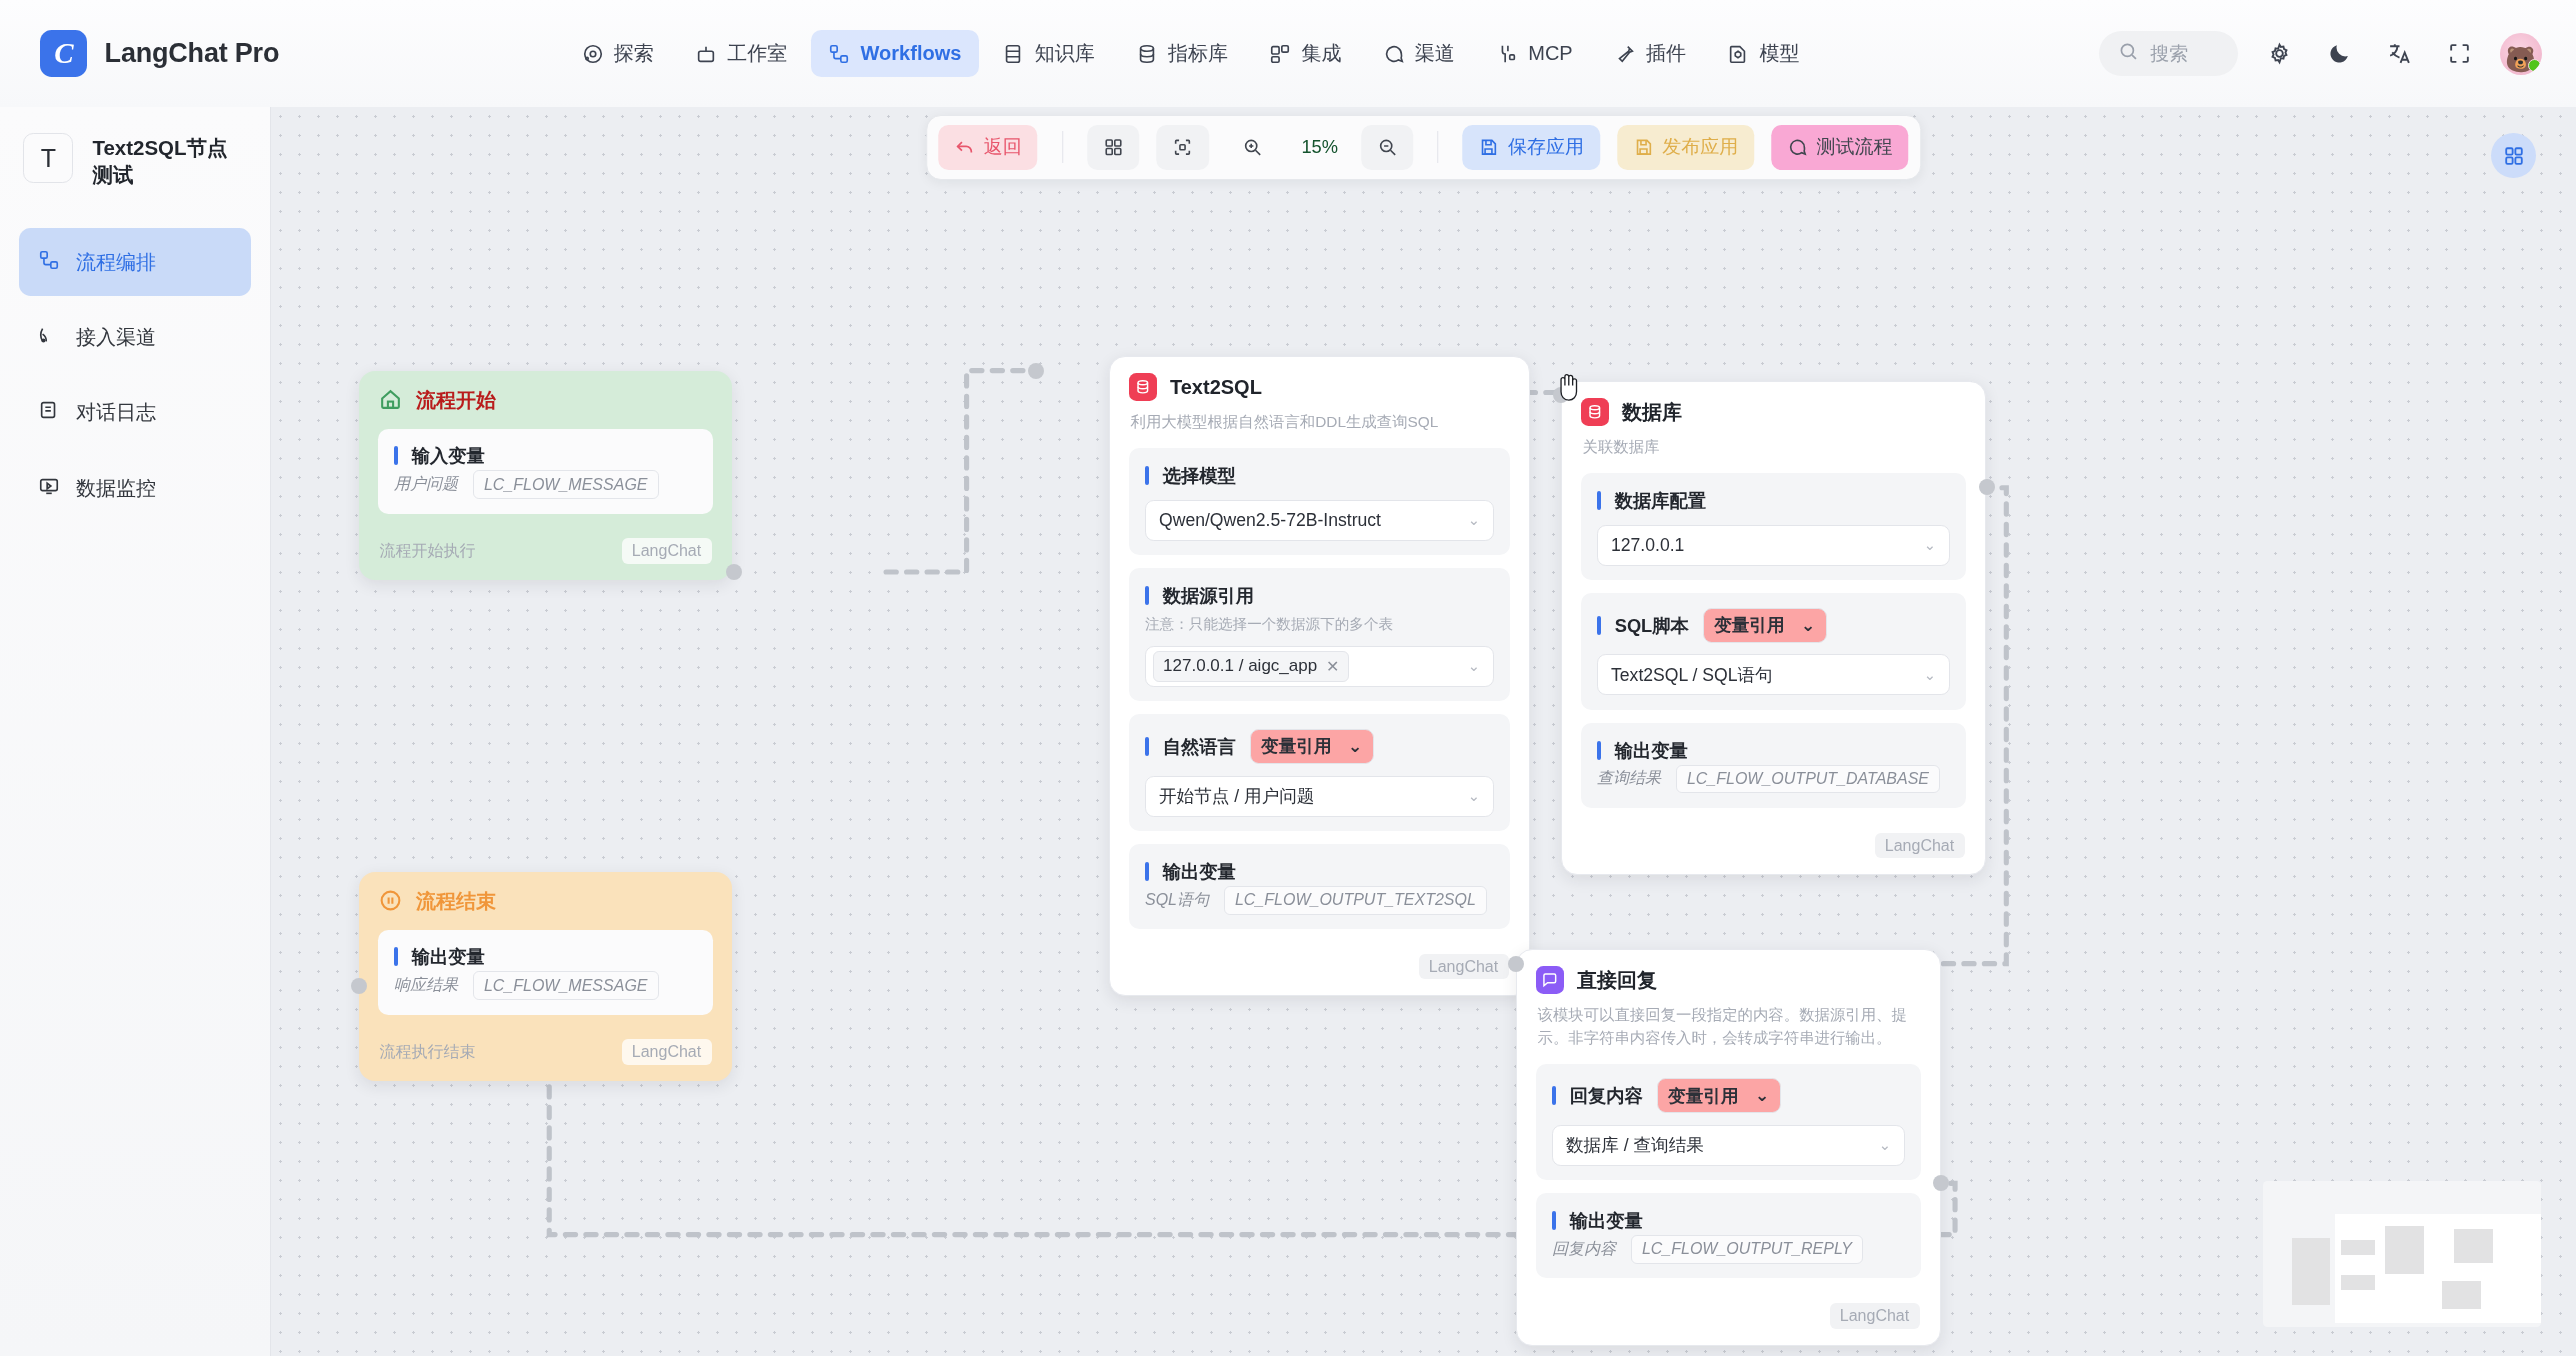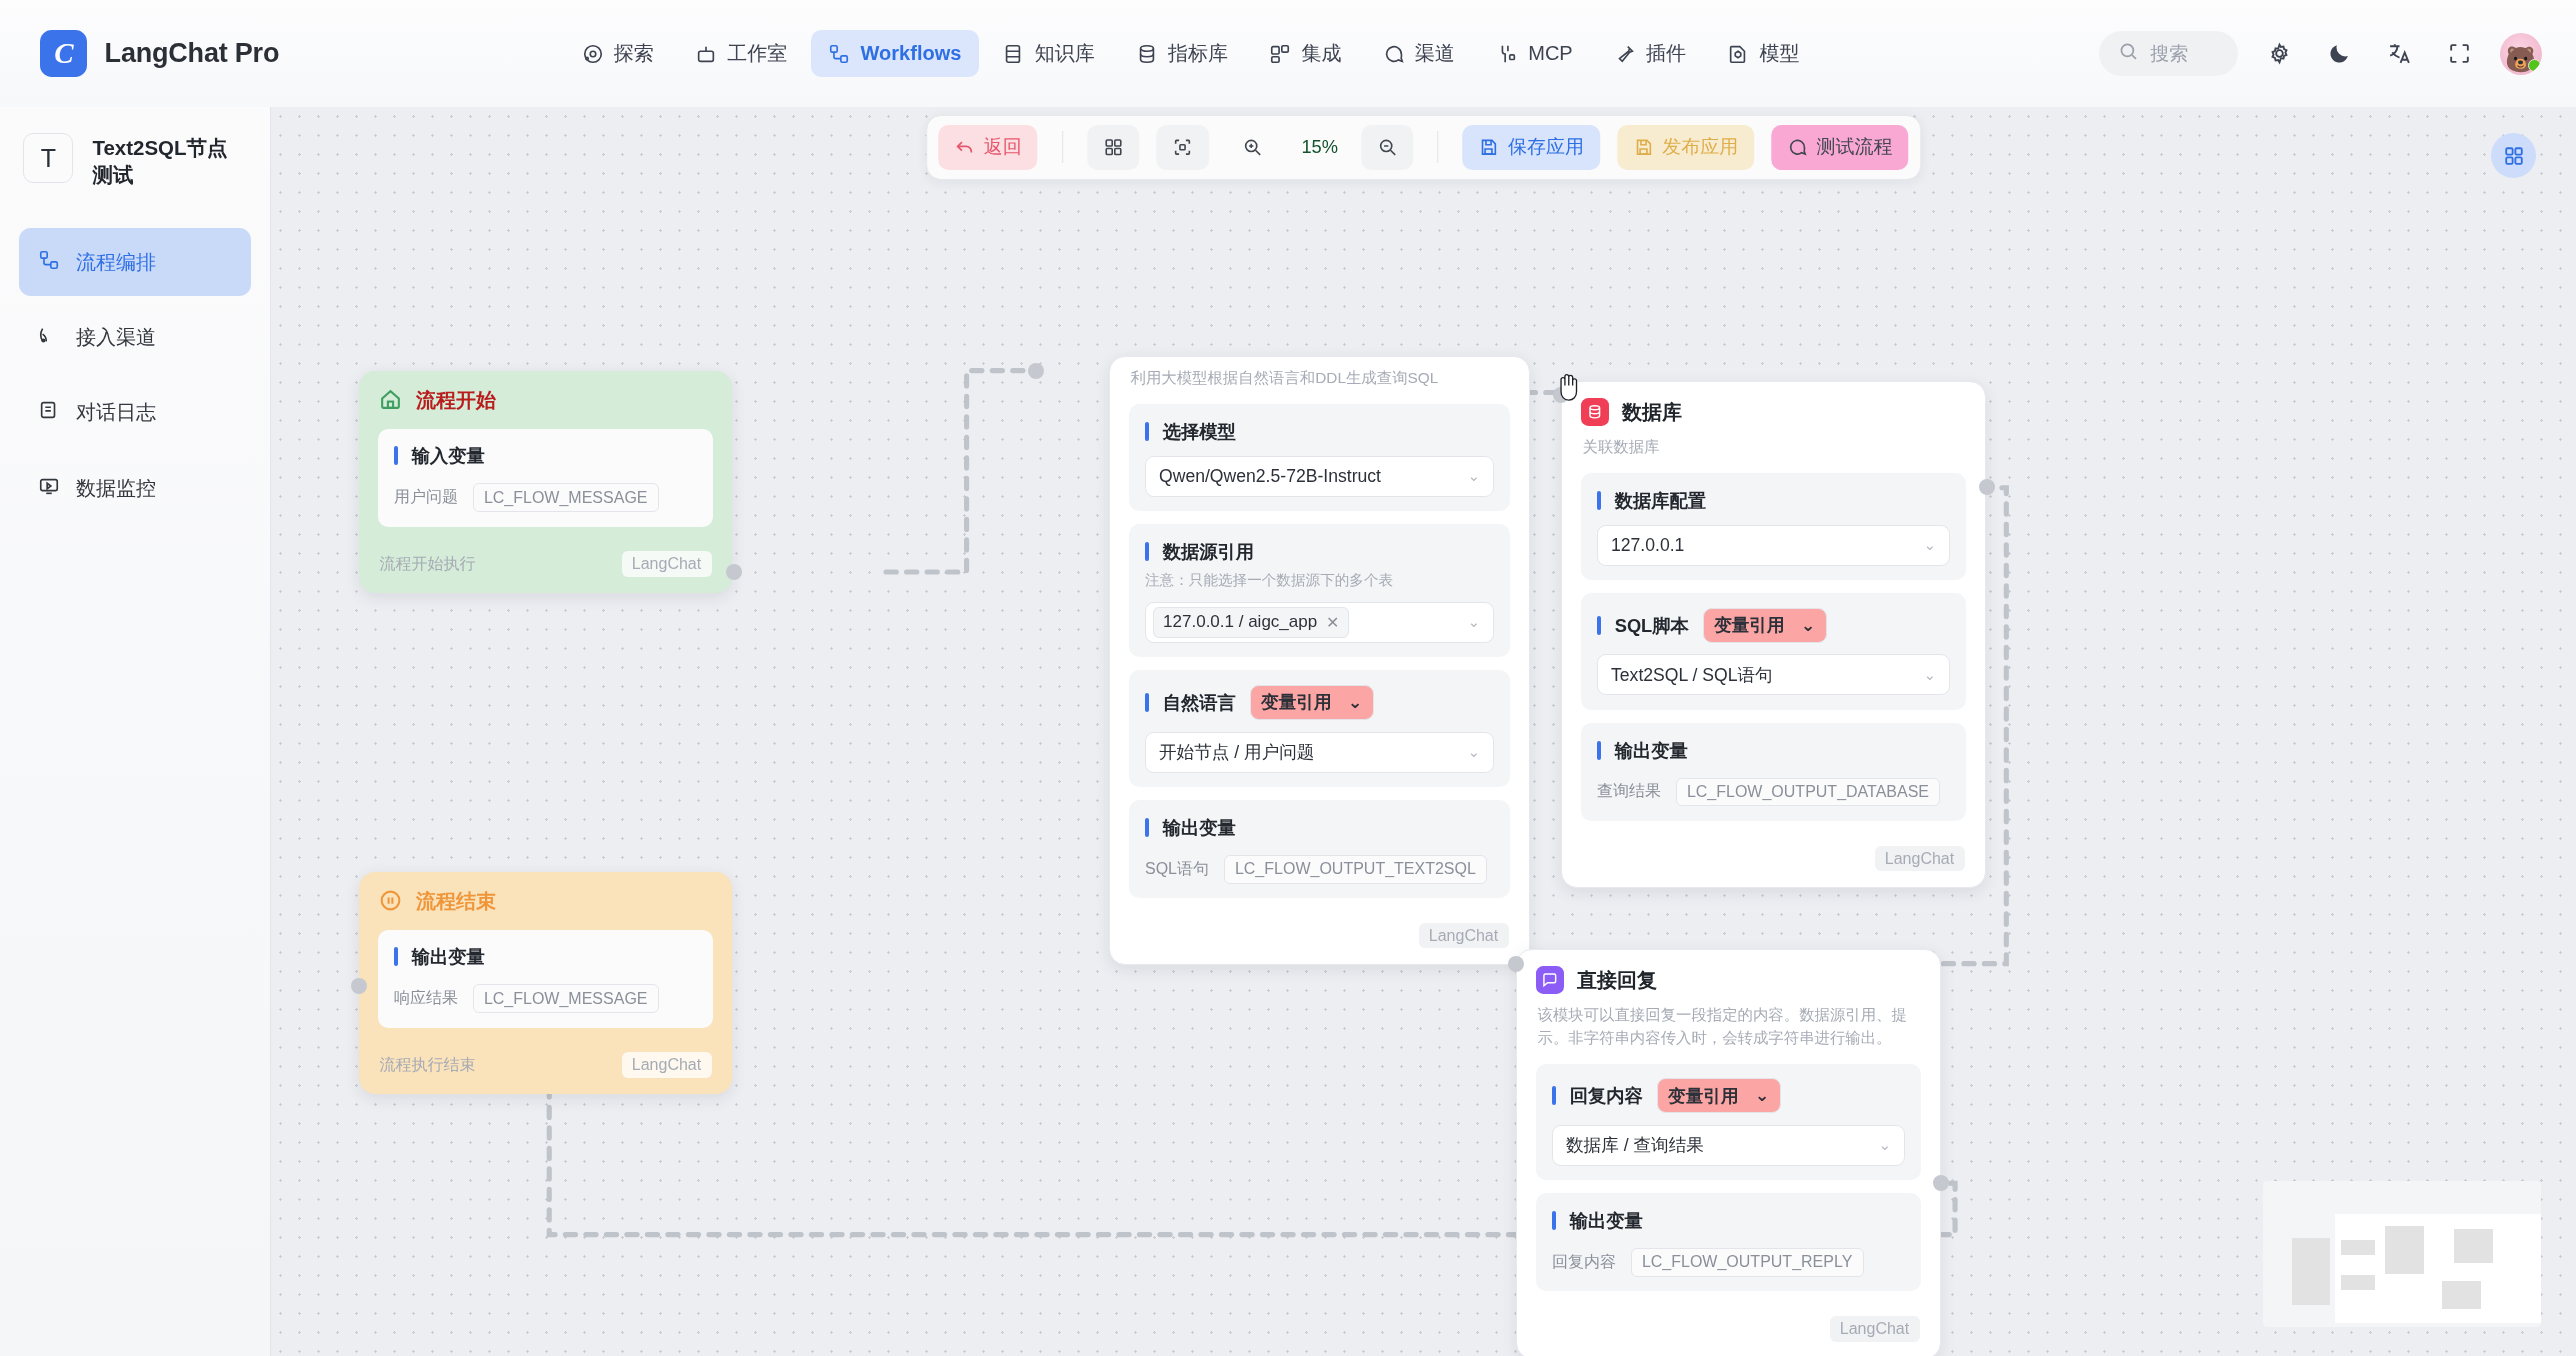--- a/index.html
+++ b/index.html
@@ -204,21 +204,21 @@
     display: inline-flex; align-items: center; gap: 8.8px;
     background: #f4f5f7; border: 0.7px solid #e3e5ea; border-radius: 5.9px;
     padding: 4.4px 8.8px; font-size: 17px; color: #2c3038;
   }
   .tag .x { color: #8a8f99; font-size: 16px; cursor: pointer; }
   .mini-select {
     height: 35px; background: #fca5a5; border: 0.7px solid #e3e5ea; border-radius: 8.8px;
     display: inline-flex; align-items: center; justify-content: space-between; gap: 13px;
     padding: 0 10.3px; font-size: 17.6px; color: #2c3038; cursor: pointer; min-width: 124px;
   }
-  .varrow { display: flex; align-items: center; gap: 14.6px; margin-top: 15px; }
+  .varrow { display: flex; align-items: center; gap: 14.6px; margin-top: 2px; font-style: italic; }
   .var-key { font-size: 16px; color: #8a8f99; }
   .var-val {
     border: 0.7px solid #e3e5ea; border-radius: 5.9px; background: #fbfbfc;
     padding: 4.4px 10.3px; font-size: 16px; color: #8a8f99;
   }
   .node-foot {
     display: flex; align-items: center; justify-content: space-between;
     padding: 14.6px 20.5px 16px 20.5px; margin-top: 10.3px;
   }
   .foot-text { font-size: 16px; color: #a6abb5; }
@@ -543,20 +543,30 @@
           </div>
         </div>
         <div class="node-foot">
           <span class="foot-text">流程开始执行</span>
           <span class="foot-brand">LangChat</span>
         </div>
       </div>
       <div class="handle" style="left:455px; top:457px;"></div>
 
       <div class="node node-white" style="left:838px; top:249px; width:421px;">
+        <div class="node-head">
+          <span class="node-ico ico-red">
+              <svg viewBox="0 0 24 24" fill="none" stroke="#fff" stroke-width="2">
+                <ellipse cx="12" cy="6.5" rx="6.5" ry="2.8"></ellipse>
+                <path d="M5.5 6.5v11c0 1.6 2.9 2.8 6.5 2.8s6.5-1.2 6.5-2.8v-11"></path>
+                <path d="M5.5 12c0 1.6 2.9 2.8 6.5 2.8s6.5-1.2 6.5-2.8"></path>
+              </svg>
+            </span>
+          <span class="node-title">Text2SQL</span>
+        </div>
         <div class="node-desc">利用大模型根据自然语言和DDL生成查询SQL</div>
         <div class="node-body">
 
           <div class="sect">
             <div class="sect-head">
               <span class="bar"></span>
               <span class="sect-label">选择模型</span>
             </div>
             <div class="select">
               <span>Qwen/Qwen2.5-72B-Instruct</span>

